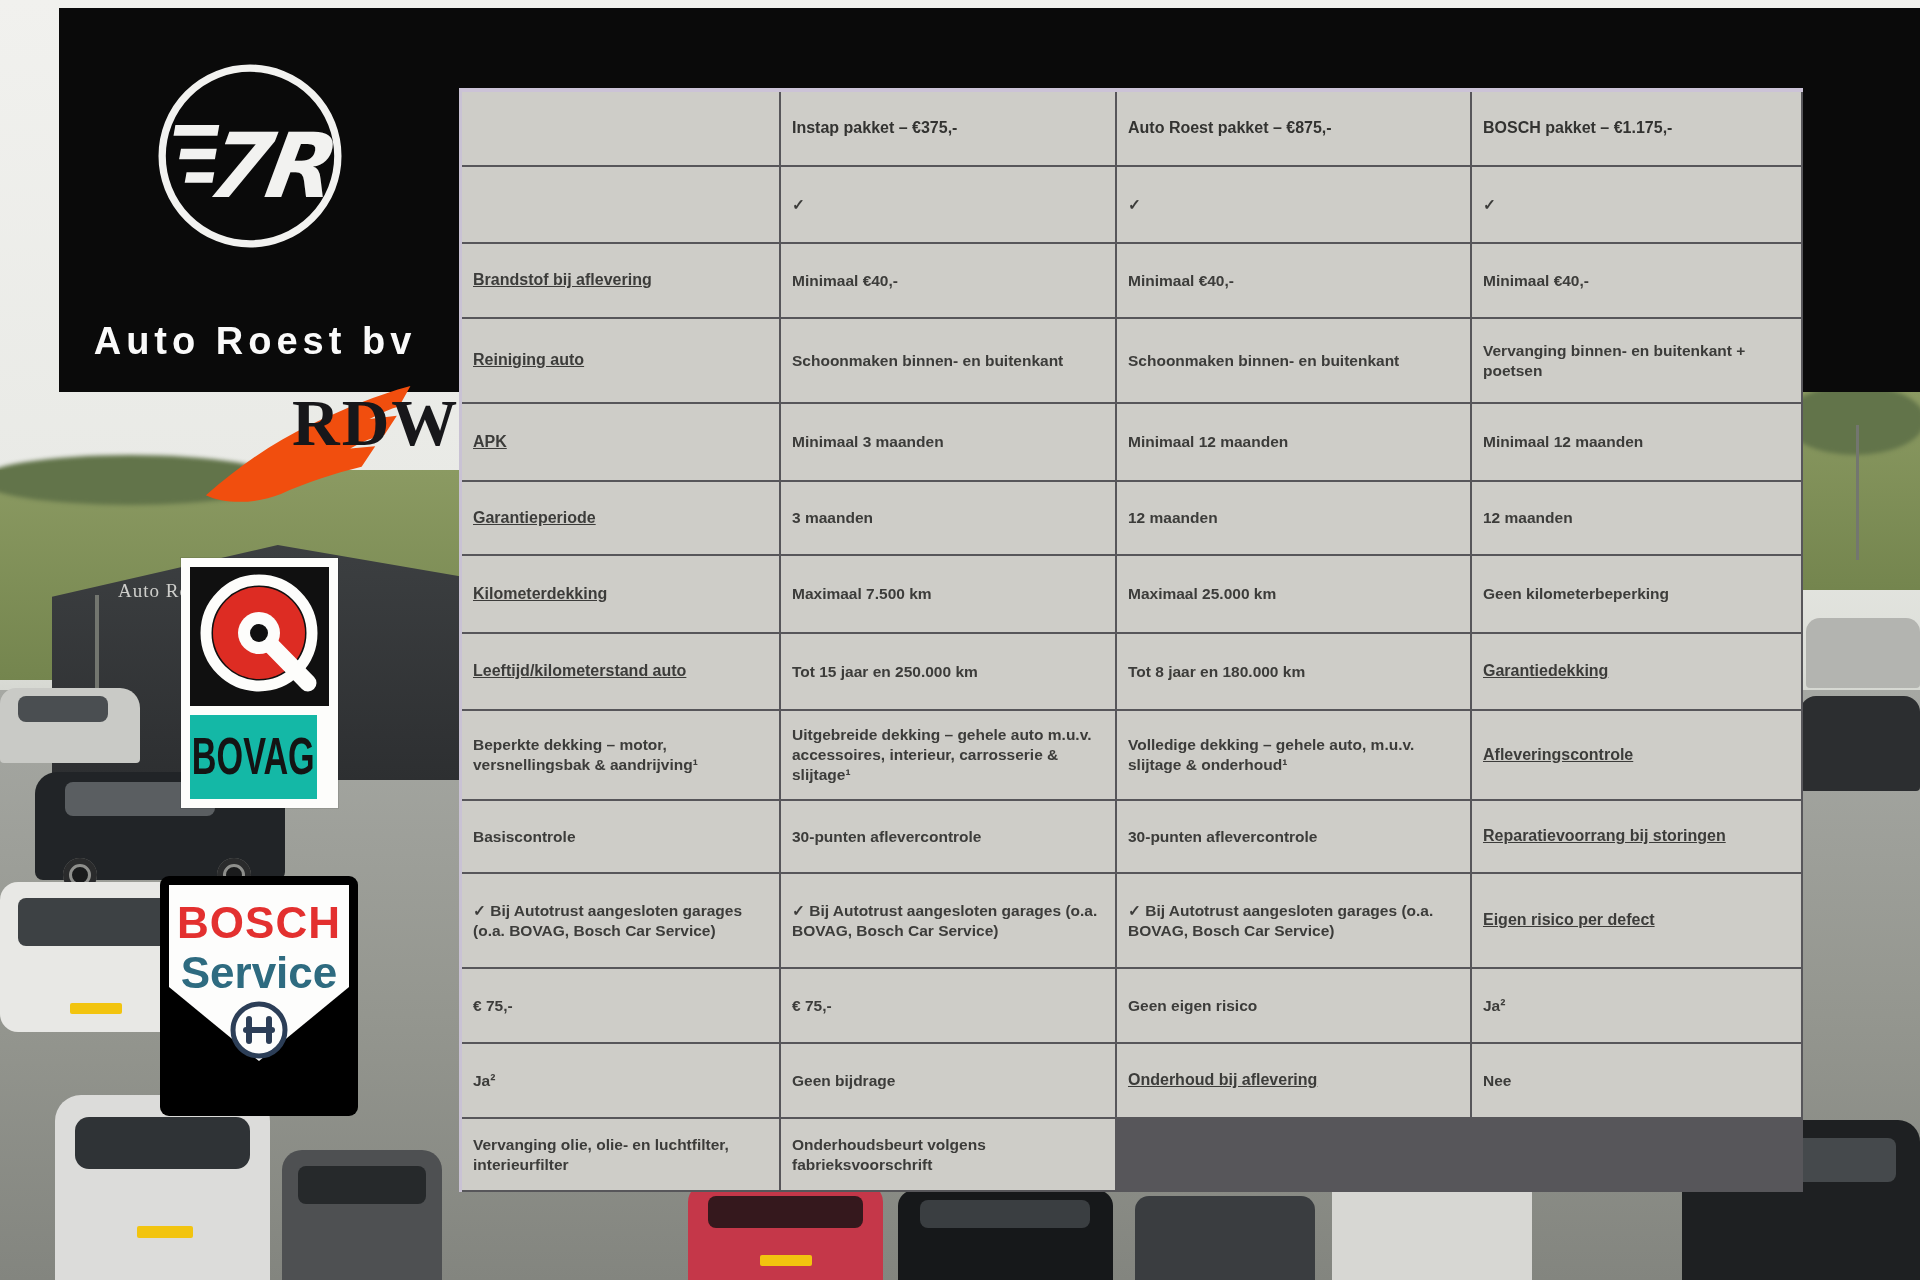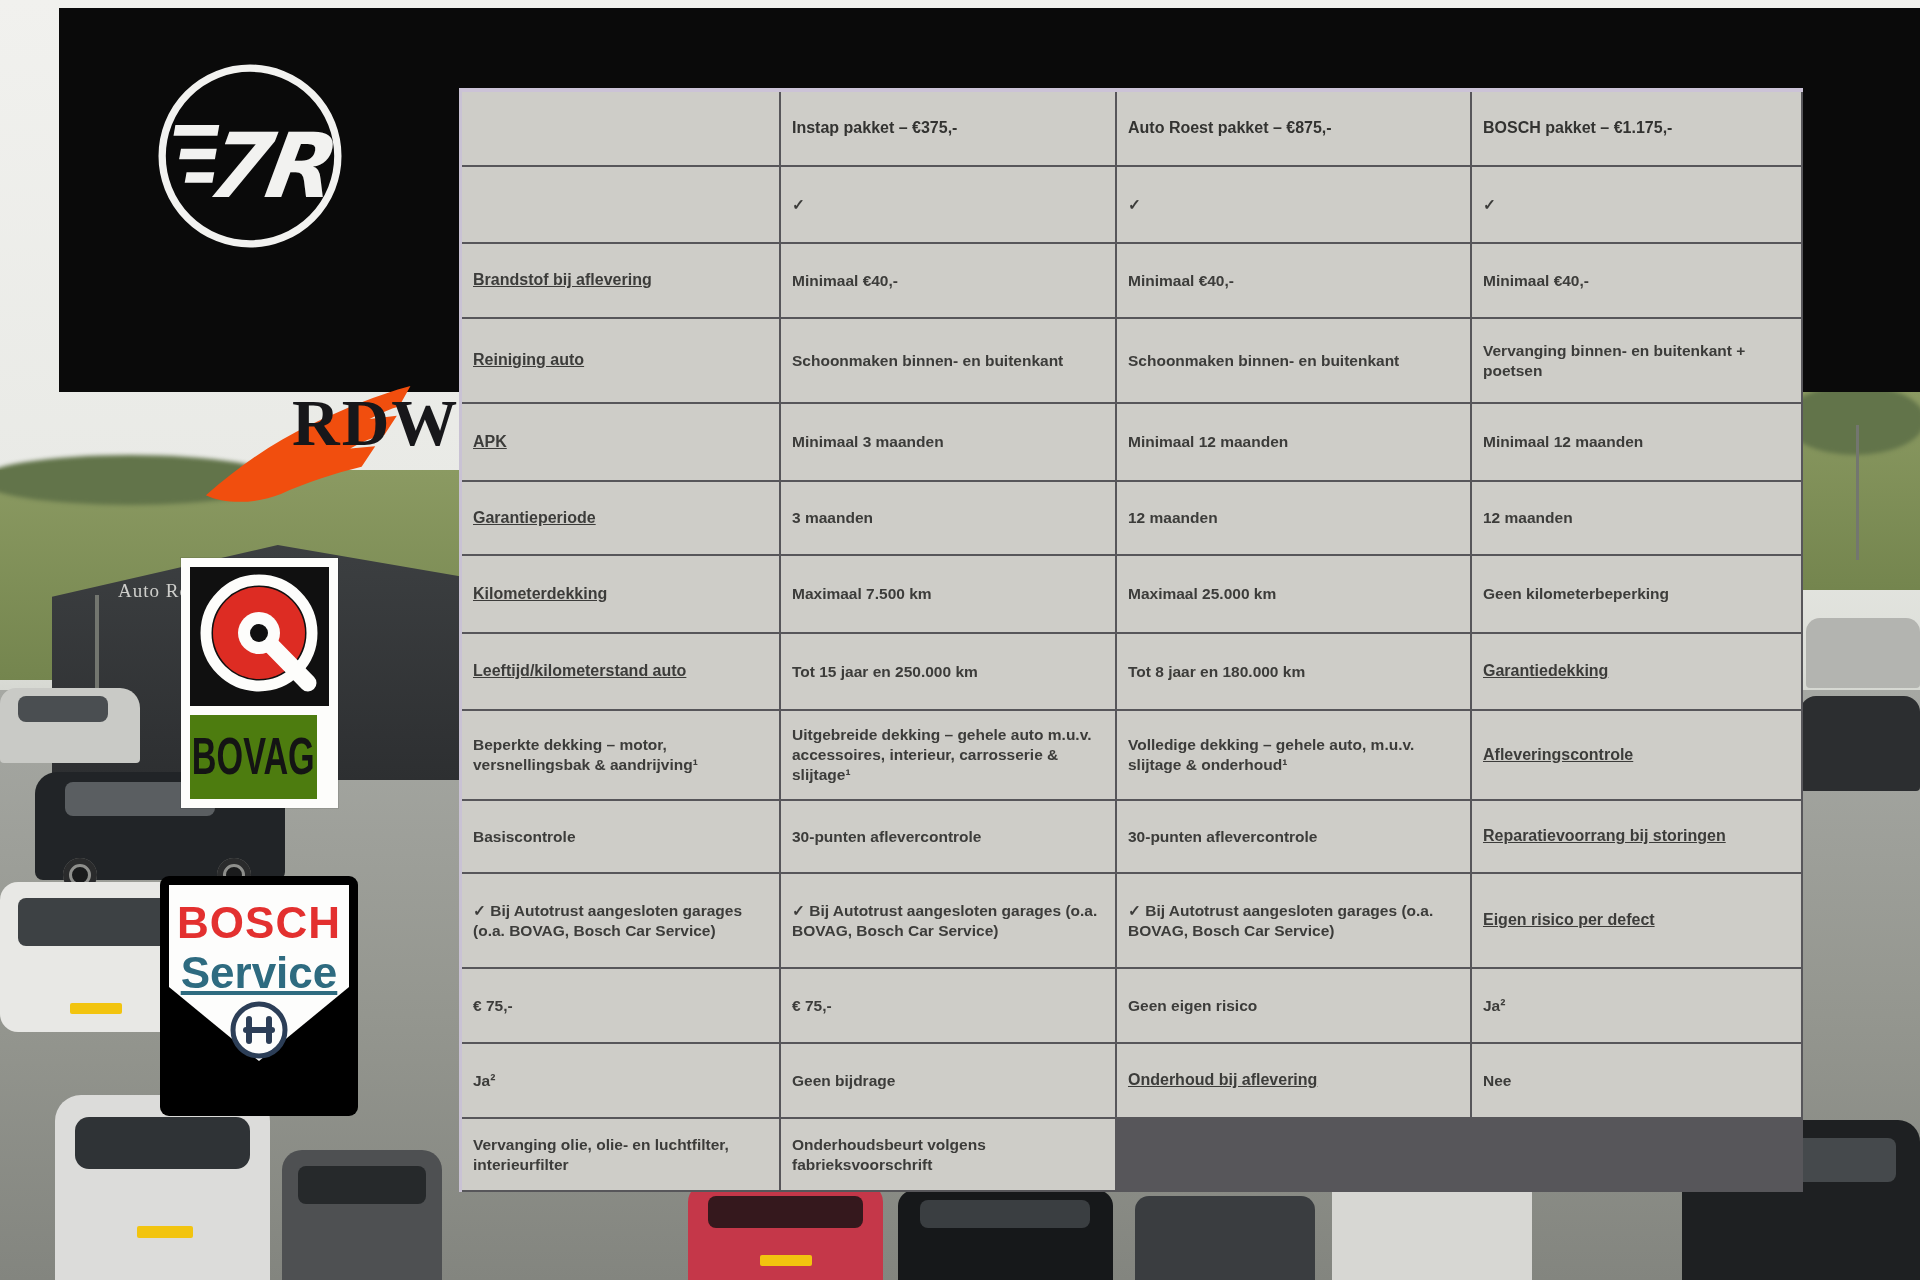--- a/index.html
+++ b/index.html
@@ -37,34 +37,34 @@
 
   
   .rdw{position:absolute;z-index:6;left:70px;top:377px;width:360px;height:130px;text-align:right;}
   .rdw-word{position:absolute;left:222px;top:8px;font-family:"Liberation Serif",serif;
             font-size:66px;font-weight:600;color:#17171a;letter-spacing:2px;}
 
   
   .bovag{position:absolute;z-index:6;left:181px;top:558px;width:157px;height:250px;background:#fdfdfb;
          box-shadow:0 0 0 1px rgba(0,0,0,.08);}
   .bovag-top{position:absolute;left:9px;top:9px;width:139px;height:139px;background:#101010;}
-  .bovag-band{position:absolute;left:9px;bottom:9px;width:127px;height:84px;background:#4d7c0f;
+  .bovag-band{position:absolute;left:9px;bottom:9px;width:127px;height:84px;background:#14b8a6;
               display:flex;align-items:center;justify-content:center;}
   .bovag-word{color:#141414;font-size:38px;font-weight:800;letter-spacing:0;
               transform:scale(0.9,1.35);white-space:nowrap;}
 
   
   .bosch{position:absolute;z-index:6;left:160px;top:876px;width:198px;height:240px;background:#000000;
          border-radius:9px;}
   .bosch-white{position:absolute;left:9px;top:9px;width:180px;height:176px;background:#fdfdfc;
                clip-path:polygon(0 0,100% 0,100% 58%,50% 100%,0 58%);}
   .bosch-word1{position:absolute;left:0;top:22px;width:100%;text-align:center;
                color:#e3302f;font-size:44px;font-weight:800;letter-spacing:1px;}
   .bosch-word2{position:absolute;left:0;top:72px;width:100%;text-align:center;
-               color:#2e6b80;font-size:44px;font-weight:700;text-decoration:underline;}
+               color:#2e6b80;font-size:44px;font-weight:700;}
   .bosch-arm{position:absolute;left:67px;top:122px;}
 
   
   .pkg-table{position:absolute;z-index:7;left:459px;top:88px;display:grid;
              border-top:4px solid #ccc3d7;border-left:3px solid #c9c2d4;
              background:#57565a;}
   .t-cell{box-sizing:border-box;background:#cecdc8;border-right:2px solid #57565a;
           border-bottom:2px solid #57565a;display:flex;align-items:center;
           padding:4px 10px 4px 11px;color:#3c3c3a;font-weight:bold;font-size:15.5px;
           line-height:1.28;overflow:hidden;}
@@ -128,20 +128,21 @@
 
   <svg class="monogram" viewBox="0 0 300 300">
     <circle cx="150" cy="150" r="108" fill="none" stroke="#f2f2f0" stroke-width="9"></circle>
     <g transform="skewX(-10)" fill="#f2f2f0">
       <rect x="78" y="112" width="54" height="13"></rect>
       <rect x="90" y="141" width="44" height="13"></rect>
       <rect x="102" y="170" width="34" height="13"></rect>
       <text x="130" y="200" font-family="DejaVu Sans, sans-serif" font-style="italic" font-weight="bold" font-size="110" letter-spacing="-6">7R</text>
     </g>
   </svg>
+  <div class="company-name">Auto Roest bv</div>
 
   <div class="rdw">
     <svg width="230" height="125" viewBox="0 0 200 110">
       <path fill="#f14e0e" d="M4 104 C 36 76, 66 56, 96 42 C 126 28, 154 16, 184 8
         L 174 26 C 166 28, 158 32, 148 37 L 172 34 L 161 51 C 151 53, 141 57, 131 63
         L 153 61 L 141 79 C 116 85, 92 93, 70 103 C 48 112, 20 112, 4 104 Z"></path>
     </svg>
     <span class="rdw-word">RDW</span>
   </div>
 

